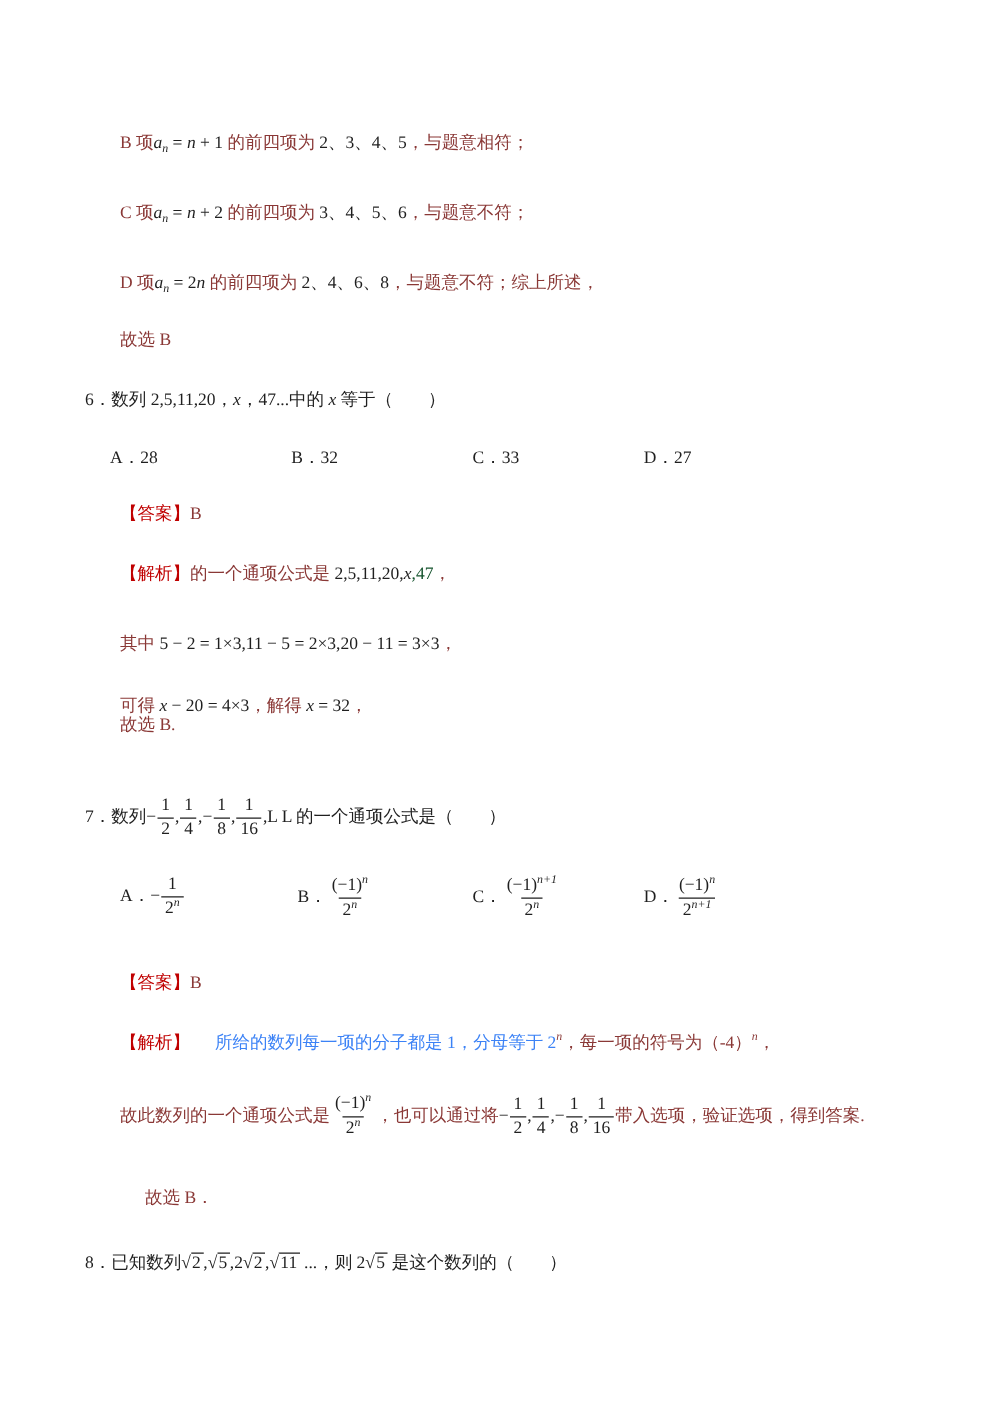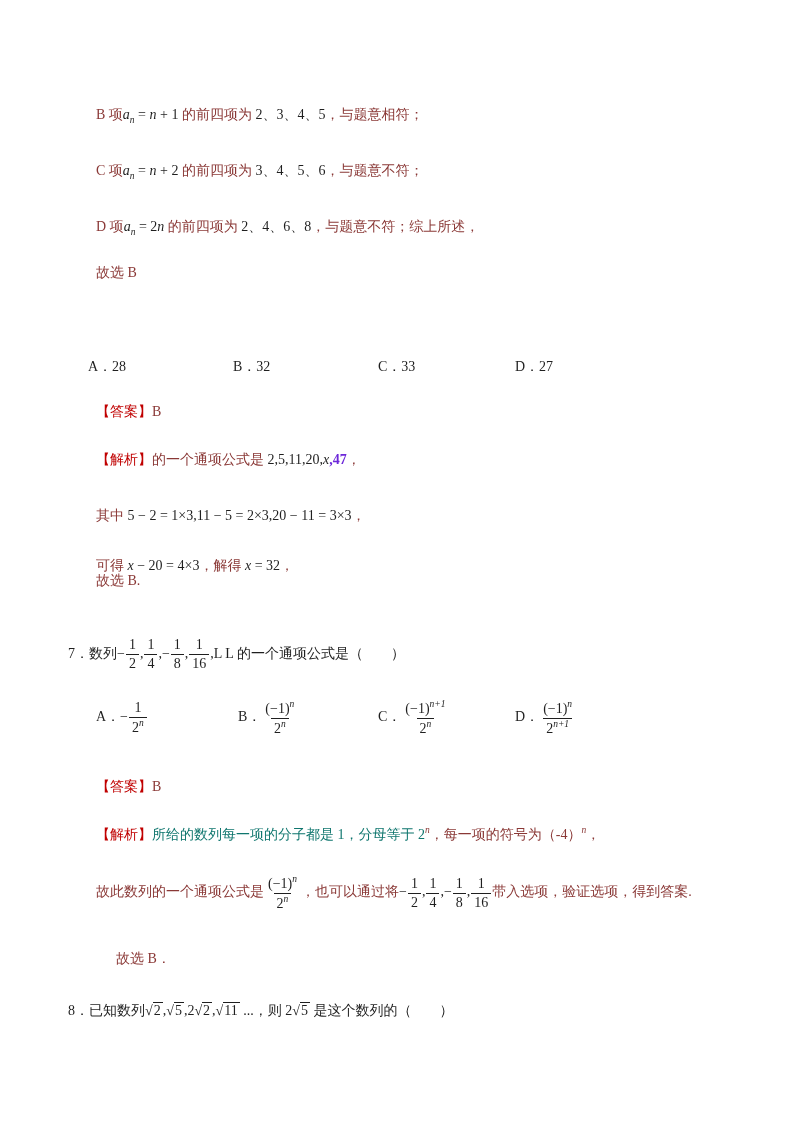--- a/index.html
+++ b/index.html
@@ -24,26 +24,27 @@
   .opt{position:absolute;top:0;white-space:pre;}
 </style>
 </head>
 <body>
 
 <div id="doc">
     <div class="line" style="top: 104px; left: 96px;"><span style="color: rgb(138, 56, 54);">B 项</span><span class="it" style="color: rgb(31, 31, 31);">a</span><sub style="color: rgb(31, 31, 31);">n</sub><span style="color: rgb(31, 31, 31);"> = </span><span class="it" style="color: rgb(31, 31, 31);">n</span><span style="color: rgb(31, 31, 31);"> + 1 </span><span style="color: rgb(138, 56, 54);">的前四项为</span><span style="color: rgb(31, 31, 31);"> 2、3、4、5</span><span style="color: rgb(138, 56, 54);">，与题意相符；</span></div>
     <div class="line" style="top: 160px; left: 96px;"><span style="color: rgb(138, 56, 54);">C 项</span><span class="it" style="color: rgb(31, 31, 31);">a</span><sub style="color: rgb(31, 31, 31);">n</sub><span style="color: rgb(31, 31, 31);"> = </span><span class="it" style="color: rgb(31, 31, 31);">n</span><span style="color: rgb(31, 31, 31);"> + 2 </span><span style="color: rgb(138, 56, 54);">的前四项为</span><span style="color: rgb(31, 31, 31);"> 3、4、5、6</span><span style="color: rgb(138, 56, 54);">，与题意不符；</span></div>
     <div class="line" style="top: 216px; left: 96px;"><span style="color: rgb(138, 56, 54);">D 项</span><span class="it" style="color: rgb(31, 31, 31);">a</span><sub style="color: rgb(31, 31, 31);">n</sub><span style="color: rgb(31, 31, 31);"> = 2</span><span class="it" style="color: rgb(31, 31, 31);">n</span><span style="color: rgb(31, 31, 31);"> </span><span style="color: rgb(138, 56, 54);">的前四项为</span><span style="color: rgb(31, 31, 31);"> 2、4、6、8</span><span style="color: rgb(138, 56, 54);">，与题意不符；综上所述，</span></div>
     <div class="line" style="top: 262px; left: 96px;"><span style="color: rgb(138, 56, 54);">故选 B</span></div>
+    <div class="line" style="top: 310px; left: 68px;"><span style="color: rgb(31, 31, 31);">6．数列 2,5,11,20，</span><span class="it" style="color: rgb(31, 31, 31);">x</span><span style="color: rgb(31, 31, 31);">，47...中的 </span><span class="it" style="color: rgb(31, 31, 31);">x</span><span style="color: rgb(31, 31, 31);"> 等于（　　）</span></div>
     <div class="line" style="top: 356px; left: 0px; right: 0px;"><span class="opt" style="left: 88px;"><span style="color: rgb(31, 31, 31);">A．28</span></span><span class="opt" style="left: 233px;"><span style="color: rgb(31, 31, 31);">B．32</span></span><span class="opt" style="left: 378px;"><span style="color: rgb(31, 31, 31);">C．33</span></span><span class="opt" style="left: 515px;"><span style="color: rgb(31, 31, 31);">D．27</span></span></div>
     <div class="line" style="top: 401px; left: 96px;"><span style="color: rgb(192, 0, 0);">【答案】</span><span style="color: rgb(138, 56, 54);">B</span></div>
-    <div class="line" style="top: 449px; left: 96px;"><span style="color: rgb(192, 0, 0);">【解析】</span><span style="color: rgb(138, 56, 54);">的一个通项公式是 </span><span style="color: rgb(31, 31, 31);">2,5,11,20,</span><span class="it" style="color: rgb(31, 31, 31);">x</span><span style="color: #6d28d9; font-weight: bold;">,47</span><span style="color: rgb(138, 56, 54);">，</span></div>
+    <div class="line" style="top: 449px; left: 96px;"><span style="color: rgb(192, 0, 0);">【解析】</span><span style="color: rgb(138, 56, 54);">的一个通项公式是 </span><span style="color: rgb(31, 31, 31);">2,5,11,20,</span><span class="it" style="color: rgb(31, 31, 31);">x</span><span style="color: #14532d;">,47</span><span style="color: rgb(138, 56, 54);">，</span></div>
     <div class="line" style="top: 505px; left: 96px;"><span style="color: rgb(138, 56, 54);">其中</span><span style="color: rgb(31, 31, 31);"> 5 − 2 = 1×3,11 − 5 = 2×3,20 − 11 = 3×3</span><span style="color: rgb(138, 56, 54);">，</span></div>
     <div class="line" style="top: 555px; left: 96px;"><span style="color: rgb(138, 56, 54);">可得 </span><span class="it" style="color: rgb(31, 31, 31);">x</span><span style="color: rgb(31, 31, 31);"> − 20 = 4×3</span><span style="color: rgb(138, 56, 54);">，解得 </span><span class="it" style="color: rgb(31, 31, 31);">x</span><span style="color: rgb(31, 31, 31);"> = 32</span><span style="color: rgb(138, 56, 54);">，</span></div>
     <div class="line" style="top: 570px; left: 96px;"><span style="color: rgb(138, 56, 54);">故选 B.</span></div>
     <div class="line" style="top: 637px; left: 68px; height: 44px;"><span style="color: rgb(31, 31, 31);">7．数列−</span><span class="frac" style="color: rgb(31, 31, 31);"><span class="num"><span>1</span></span><span class="den"><span>2</span></span></span><span style="color: rgb(31, 31, 31);">,</span><span class="frac" style="color: rgb(31, 31, 31);"><span class="num"><span>1</span></span><span class="den"><span>4</span></span></span><span style="color: rgb(31, 31, 31);">,−</span><span class="frac" style="color: rgb(31, 31, 31);"><span class="num"><span>1</span></span><span class="den"><span>8</span></span></span><span style="color: rgb(31, 31, 31);">,</span><span class="frac" style="color: rgb(31, 31, 31);"><span class="num"><span>1</span></span><span class="den"><span>16</span></span></span><span style="color: rgb(31, 31, 31);">,L L </span><span style="color: rgb(31, 31, 31);">的一个通项公式是（　　）</span></div>
     <div class="line" style="top: 700px; left: 0px; right: 0px; height: 46px;"><span class="opt" style="left: 96px;"><span style="color: rgb(31, 31, 31);">A．−</span><span class="frac" style="color: rgb(31, 31, 31);"><span class="num"><span>1</span></span><span class="den"><span>2</span><sup>n</sup></span></span></span><span class="opt" style="left: 238px;"><span style="color: rgb(31, 31, 31);">B．</span><span class="frac" style="color: rgb(31, 31, 31);"><span class="num"><span>(−1)</span><sup>n</sup></span><span class="den"><span>2</span><sup>n</sup></span></span></span><span class="opt" style="left: 378px;"><span style="color: rgb(31, 31, 31);">C．</span><span class="frac" style="color: rgb(31, 31, 31);"><span class="num"><span>(−1)</span><sup>n+1</sup></span><span class="den"><span>2</span><sup>n</sup></span></span></span><span class="opt" style="left: 515px;"><span style="color: rgb(31, 31, 31);">D．</span><span class="frac" style="color: rgb(31, 31, 31);"><span class="num"><span>(−1)</span><sup>n</sup></span><span class="den"><span>2</span><sup>n+1</sup></span></span></span></div>
     <div class="line" style="top: 776px; left: 96px;"><span style="color: rgb(192, 0, 0);">【答案】</span><span style="color: rgb(138, 56, 54);">B</span></div>
-    <div class="line" style="top: 824px; left: 96px;"><span style="color: rgb(192, 0, 0);">【解析】</span><span style="color: #0f766e;">所给的数列每一项的分子都是 1，分母等于 2</span><sup style="color: rgb(138, 56, 54);">n</sup><span style="color: rgb(138, 56, 54);">，每一项的符号为（-4）</span><sup style="color: rgb(138, 56, 54);">n</sup><span style="color: rgb(138, 56, 54);">，</span></div>
+    <div class="line" style="top: 824px; left: 96px;"><span style="color: rgb(192, 0, 0);">【解析】</span><span style="color: #3b82f6; margin-left: 20px;">所给的数列每一项的分子都是 1，分母等于 2</span><sup style="color: rgb(138, 56, 54);">n</sup><span style="color: rgb(138, 56, 54);">，每一项的符号为（-4）</span><sup style="color: rgb(138, 56, 54);">n</sup><span style="color: rgb(138, 56, 54);">，</span></div>
     <div class="line" style="top: 875px; left: 96px; height: 46px;"><span style="color: rgb(138, 56, 54);">故此数列的一个通项公式是</span><span class="frac" style="color: rgb(31, 31, 31);"><span class="num"><span>(−1)</span><sup>n</sup></span><span class="den"><span>2</span><sup>n</sup></span></span><span style="color: rgb(138, 56, 54);">，也可以通过将</span><span style="color: rgb(31, 31, 31);">−</span><span class="frac" style="color: rgb(31, 31, 31);"><span class="num"><span>1</span></span><span class="den"><span>2</span></span></span><span style="color: rgb(31, 31, 31);">,</span><span class="frac" style="color: rgb(31, 31, 31);"><span class="num"><span>1</span></span><span class="den"><span>4</span></span></span><span style="color: rgb(31, 31, 31);">,−</span><span class="frac" style="color: rgb(31, 31, 31);"><span class="num"><span>1</span></span><span class="den"><span>8</span></span></span><span style="color: rgb(31, 31, 31);">,</span><span class="frac" style="color: rgb(31, 31, 31);"><span class="num"><span>1</span></span><span class="den"><span>16</span></span></span><span style="color: rgb(138, 56, 54);">带入选项，验证选项，得到答案.</span></div>
     <div class="line" style="top: 948px; left: 96px; margin-left: 20px;"><span style="color: rgb(138, 56, 54);">故选 B．</span></div>
     <div class="line" style="top: 1000px; left: 68px;"><span style="color: rgb(31, 31, 31);">8．已知数列</span><span class="sqrt" style="color: rgb(31, 31, 31);"><span class="rsign">√</span><span class="rad">2</span></span><span style="color: rgb(31, 31, 31);">,</span><span class="sqrt" style="color: rgb(31, 31, 31);"><span class="rsign">√</span><span class="rad">5</span></span><span style="color: rgb(31, 31, 31);">,2</span><span class="sqrt" style="color: rgb(31, 31, 31);"><span class="rsign">√</span><span class="rad">2</span></span><span style="color: rgb(31, 31, 31);">,</span><span class="sqrt" style="color: rgb(31, 31, 31);"><span class="rsign">√</span><span class="rad">11</span></span><span style="color: rgb(31, 31, 31);"> ...，则 2</span><span class="sqrt" style="color: rgb(31, 31, 31);"><span class="rsign">√</span><span class="rad">5</span></span><span style="color: rgb(31, 31, 31);"> 是这个数列的（　　）</span></div>
   </div>
 
 </body></html>

